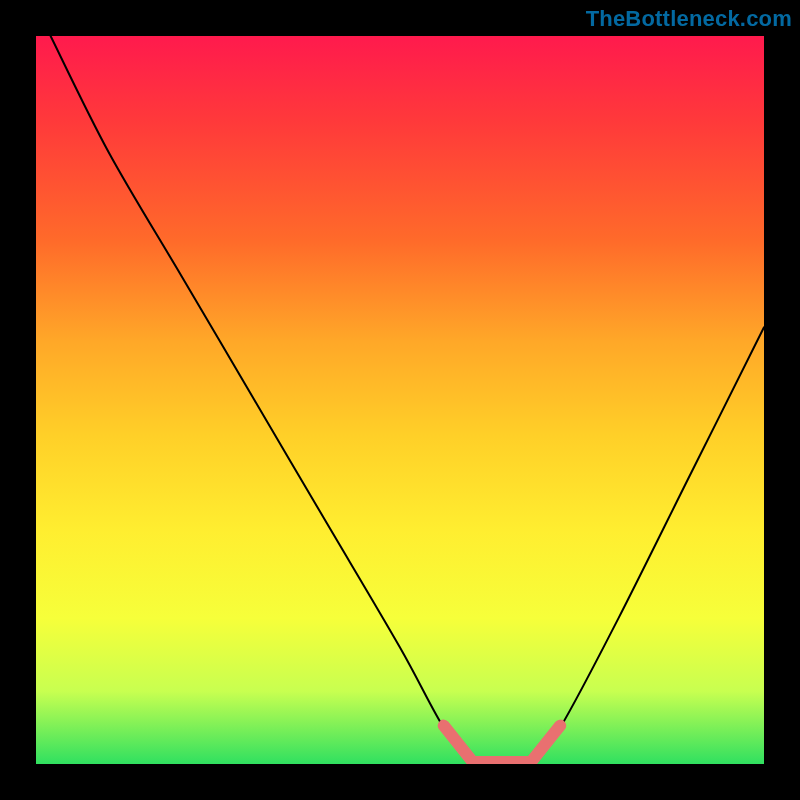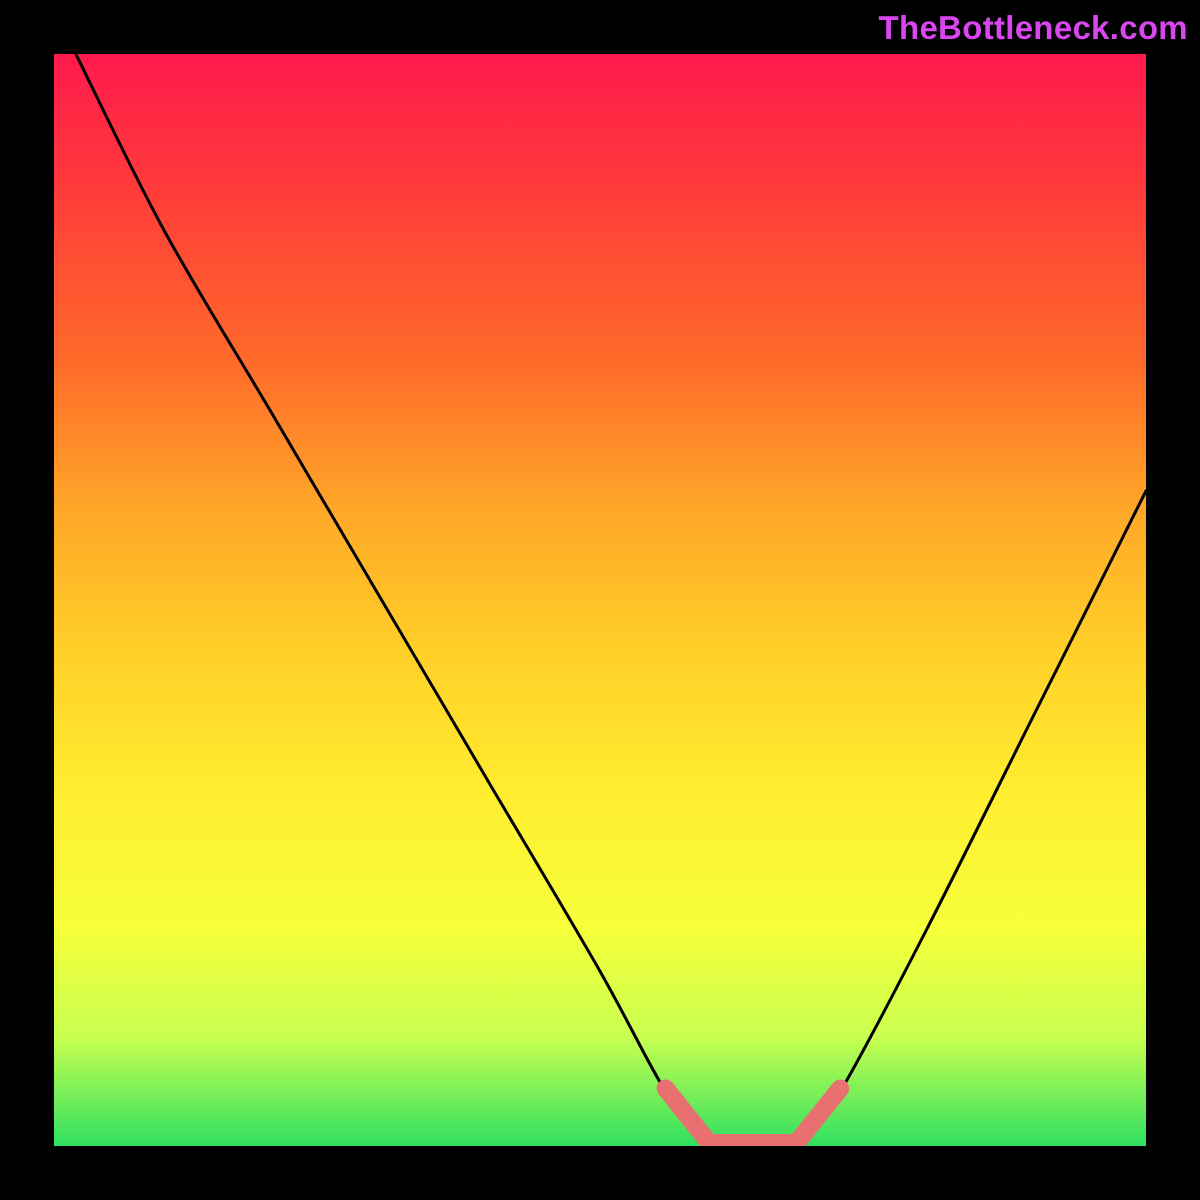--- a/index.html
+++ b/index.html
@@ -33,21 +33,21 @@
     width: 728px; height: 728px;
     pointer-events: none;
   }
   .watermark {
     position: absolute;
     top: 6px;
     right: 8px;
     font-family: Arial, Helvetica, sans-serif;
     font-size: 22px;
     font-weight: 600;
-    color: #d946ef;
+    color: #0369a1;
     letter-spacing: 0.2px;
   }
 </style>
 </head>
 <body>
 
 <div class="frame">
   <div class="plot-area">
     <svg class="curve" viewBox="0 0 728 728" preserveAspectRatio="none">
       <path d="M 14.6 0.0 C 24.3 19.4, 51.0 76.4, 72.8 116.5 C 94.6 156.5, 121.3 199.0, 145.6 240.2 C 169.9 281.5, 194.1 322.7, 218.4 364.0 C 242.7 405.3, 266.9 446.5, 291.2 487.8 C 315.5 529.0, 344.6 577.5, 364.0 611.5 C 383.4 645.5, 395.5 672.2, 407.7 691.6 C 419.8 711.0, 427.1 721.9, 436.8 728.0 C 446.5 734.1, 456.2 728.0, 465.9 728.0 C 475.6 728.0, 485.3 734.1, 495.0 728.0 C 504.7 721.9, 509.6 715.9, 524.2 691.6 C 538.7 667.3, 560.6 624.9, 582.4 582.4 C 604.2 539.9, 630.9 485.3, 655.2 436.8 C 679.5 388.3, 715.9 315.5, 728.0 291.2" fill="none" stroke="#000" stroke-width="2" stroke-linecap="round" stroke-linejoin="round"></path>

